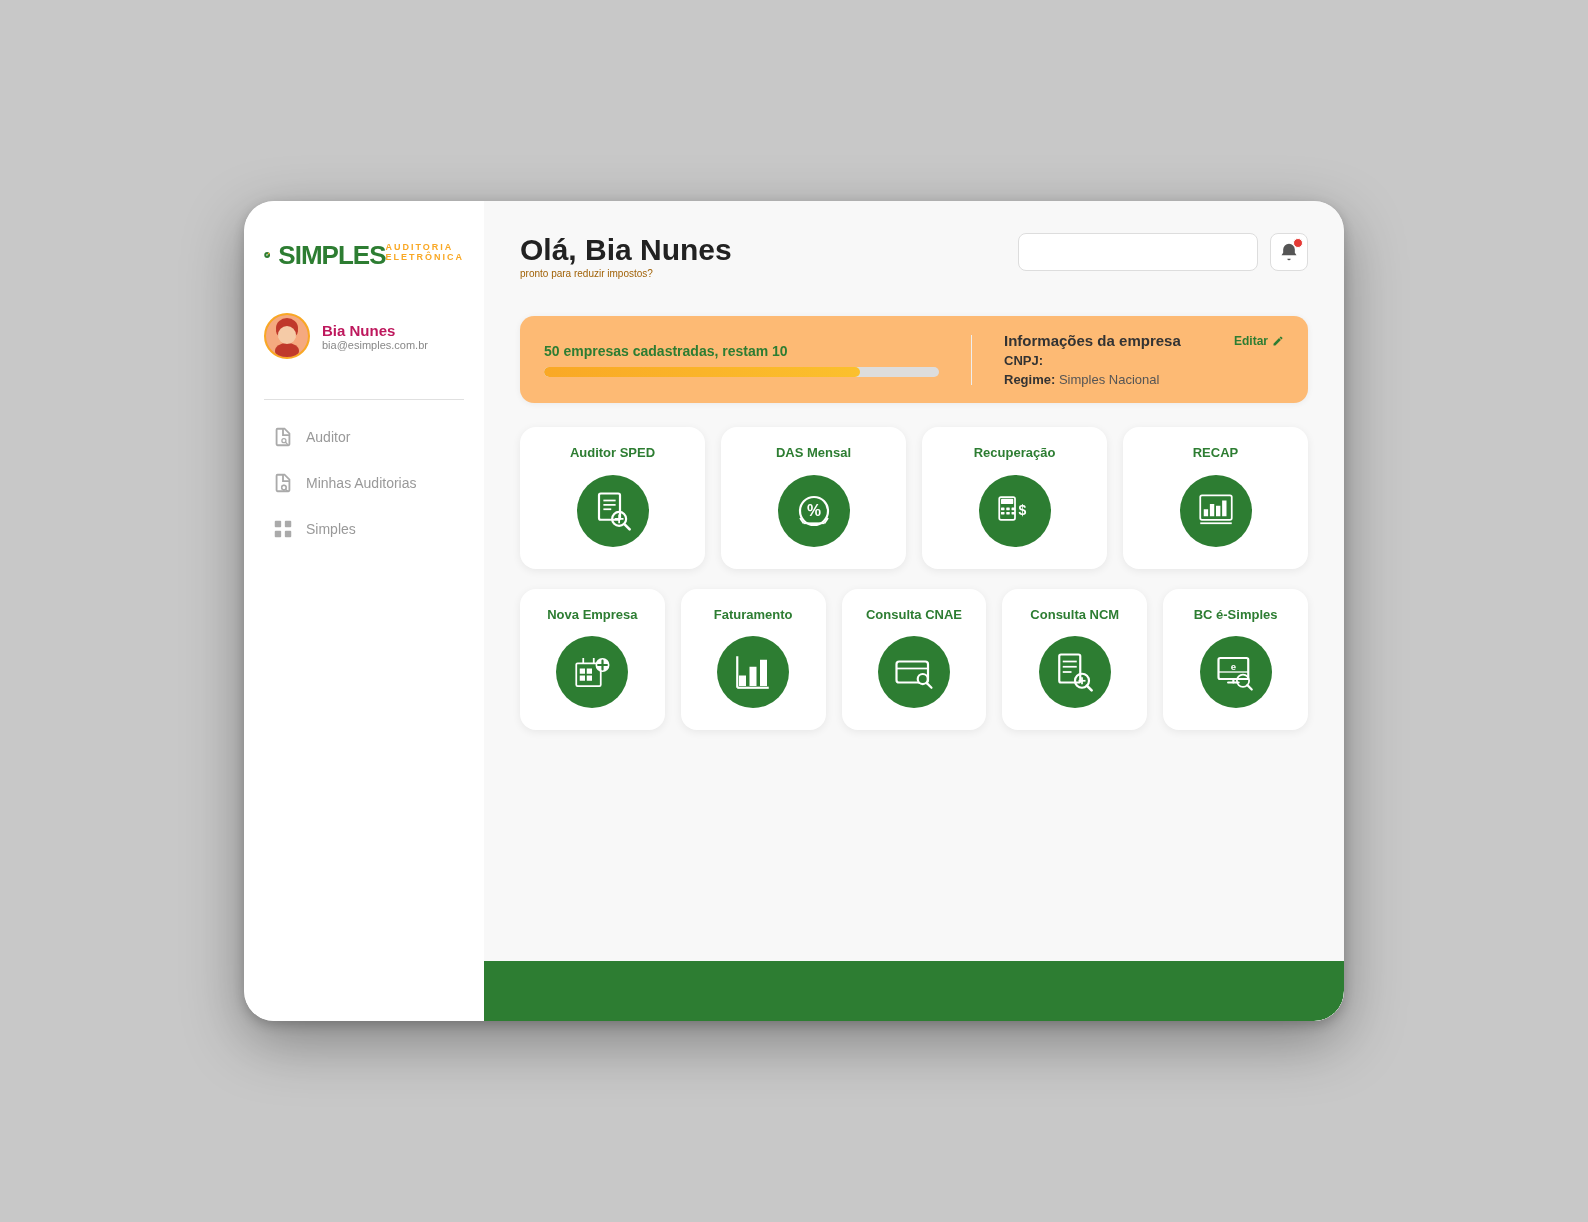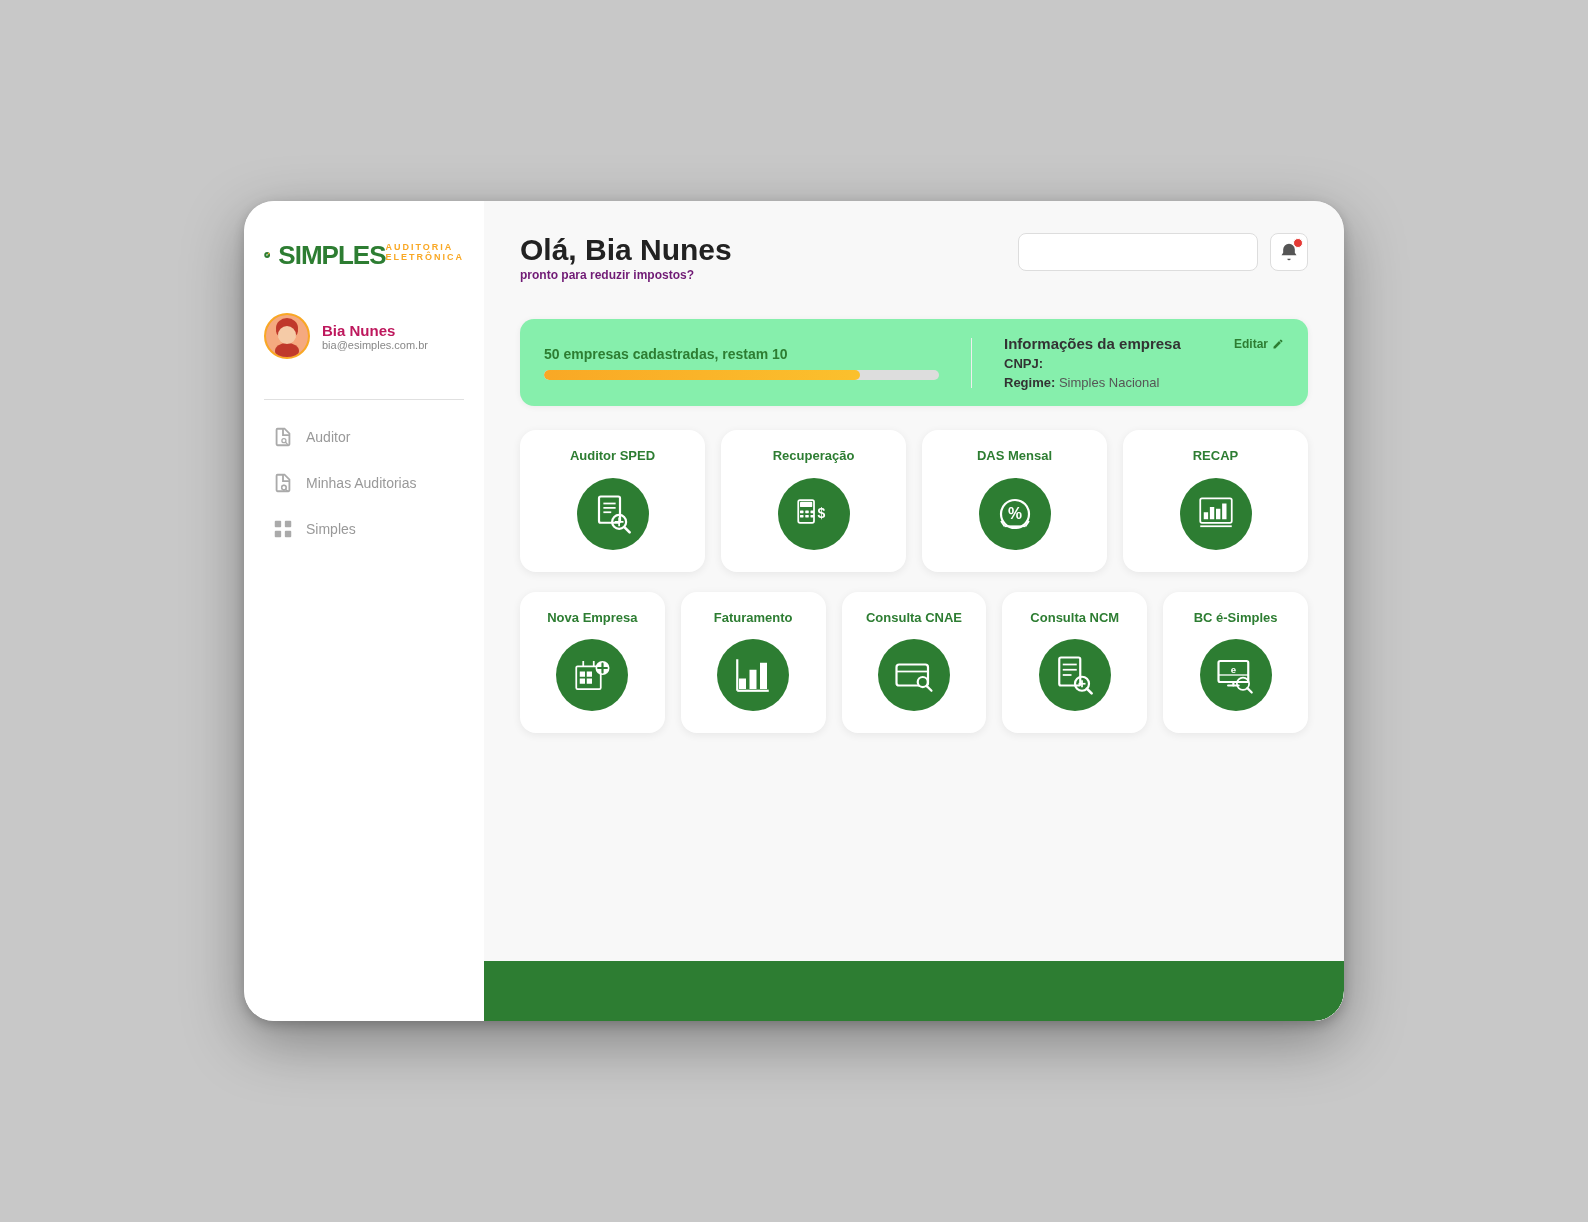--- a/index.html
+++ b/index.html
@@ -170,24 +170,23 @@
     }
 
     .greeting-title {
       font-size: 30px;
       font-weight: 700;
       color: #222;
       line-height: 1.1;
     }
 
     .greeting-sub {
-      font-size: 12px;
-      color: #701a75;
+      font-size: 10px;
+      color: #a16207;
       margin-top: 2px;
-      font-weight: bold;
     }
 
     .header-right {
       display: flex;
       align-items: center;
       gap: 12px;
     }
 
     .search-box {
       width: 240px;
@@ -219,21 +218,21 @@
       background: #e53935;
       border-radius: 50%;
       position: absolute;
       top: 4px;
       right: 4px;
       border: 1.5px solid #fff;
     }
 
     
     .company-banner {
-      background: #86efac;
+      background: #fdba74;
       border-radius: 14px;
       padding: 16px 24px;
       margin-bottom: 24px;
       display: flex;
       align-items: center;
       gap: 32px;
       box-shadow: 0 1px 6px rgba(0,0,0,0.06);
     }
 
     .company-left {
@@ -503,52 +502,52 @@
               <line x1="13" y1="22" x2="22" y2="22" stroke="white" stroke-width="2"></line>
               <circle cx="31" cy="33" r="8" fill="none" stroke="white" stroke-width="2.5"></circle>
               <line x1="37" y1="39" x2="43" y2="45" stroke="white" stroke-width="3" stroke-linecap="round"></line>
               <line x1="26" y1="33" x2="36" y2="33" stroke="white" stroke-width="2"></line>
               <line x1="31" y1="28" x2="31" y2="38" stroke="white" stroke-width="2"></line>
             </svg>
           </div>
         </div>
 
         <div class="card">
+          <span class="card-label">DAS Mensal</span>
+          <div class="card-icon-circle">
+            <svg viewBox="0 0 48 48">
+              <circle cx="24" cy="24" r="16" fill="none" stroke="white" stroke-width="2.5"></circle>
+              <text x="24" y="30" text-anchor="middle" font-size="18" fill="white" font-weight="bold" font-family="Arial">%</text>
+
+              <line x1="12" y1="38" x2="36" y2="38" stroke="white" stroke-width="2"></line>
+              <line x1="8" y1="32" x2="12" y2="38" stroke="white" stroke-width="2"></line>
+              <line x1="40" y1="32" x2="36" y2="38" stroke="white" stroke-width="2"></line>
+            </svg>
+          </div>
+        </div>
+
+        <div class="card">
           <span class="card-label">Recuperação</span>
           <div class="card-icon-circle">
             <svg viewBox="0 0 48 48">
 
               <rect x="6" y="8" width="18" height="26" rx="2" fill="none" stroke="white" stroke-width="2"></rect>
               <rect x="8" y="10" width="14" height="6" fill="white" rx="1"></rect>
               <rect x="8" y="20" width="4" height="3" fill="white" rx="0.5"></rect>
               <rect x="14" y="20" width="4" height="3" fill="white" rx="0.5"></rect>
               <rect x="20" y="20" width="4" height="3" fill="white" rx="0.5"></rect>
               <rect x="8" y="25" width="4" height="3" fill="white" rx="0.5"></rect>
               <rect x="14" y="25" width="4" height="3" fill="white" rx="0.5"></rect>
               <rect x="20" y="25" width="4" height="3" fill="white" rx="0.5"></rect>
 
               <text x="28" y="28" font-size="16" fill="white" font-weight="bold" font-family="Arial">$</text>
             </svg>
           </div>
         </div>
 
-        <div class="card">
-          <span class="card-label">DAS Mensal</span>
-          <div class="card-icon-circle">
-            <svg viewBox="0 0 48 48">
-              <circle cx="24" cy="24" r="16" fill="none" stroke="white" stroke-width="2.5"></circle>
-              <text x="24" y="30" text-anchor="middle" font-size="18" fill="white" font-weight="bold" font-family="Arial">%</text>
-
-              <line x1="12" y1="38" x2="36" y2="38" stroke="white" stroke-width="2"></line>
-              <line x1="8" y1="32" x2="12" y2="38" stroke="white" stroke-width="2"></line>
-              <line x1="40" y1="32" x2="36" y2="38" stroke="white" stroke-width="2"></line>
-            </svg>
-          </div>
-        </div>
-
 
         <div class="card">
           <span class="card-label">RECAP</span>
           <div class="card-icon-circle">
             <svg viewBox="0 0 48 48">
 
               <rect x="6" y="6" width="36" height="28" rx="2" fill="none" stroke="white" stroke-width="2"></rect>
               <rect x="10" y="22" width="5" height="8" fill="white"></rect>
               <rect x="17" y="16" width="5" height="14" fill="white"></rect>
               <rect x="24" y="18" width="5" height="12" fill="white"></rect>

